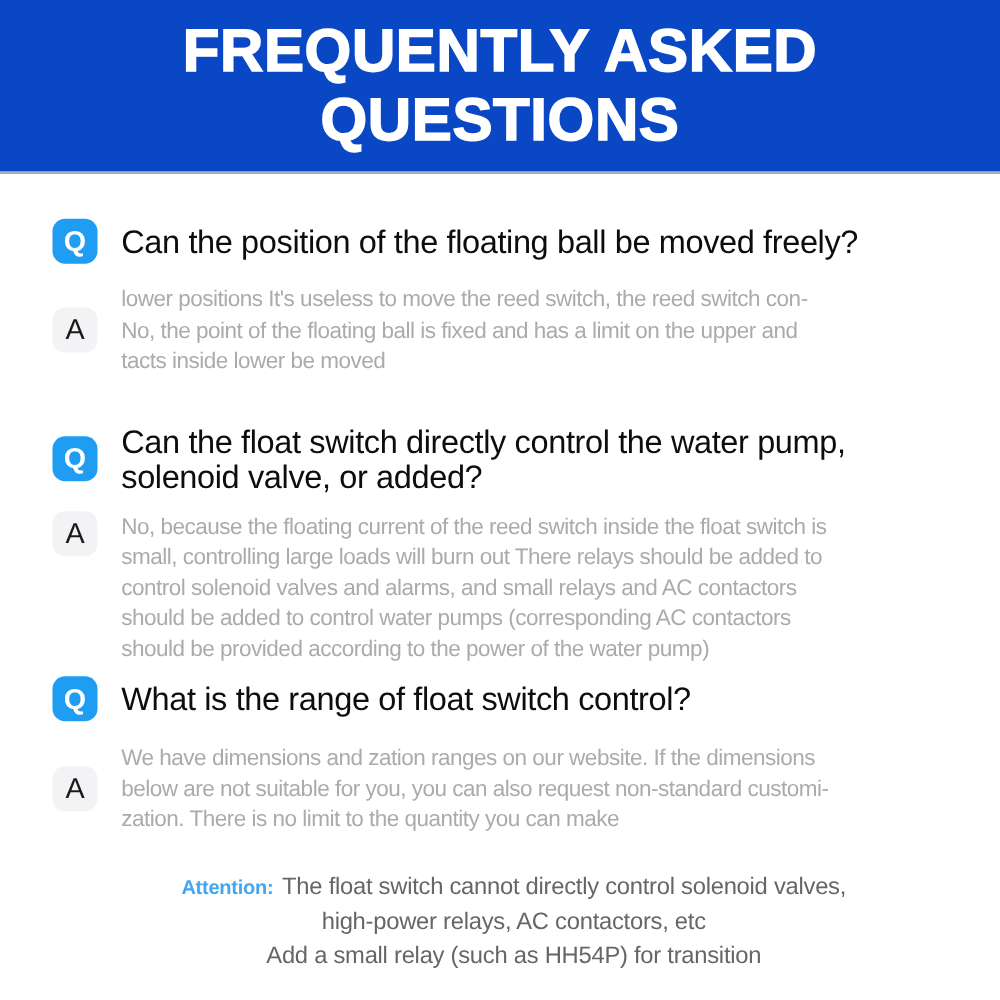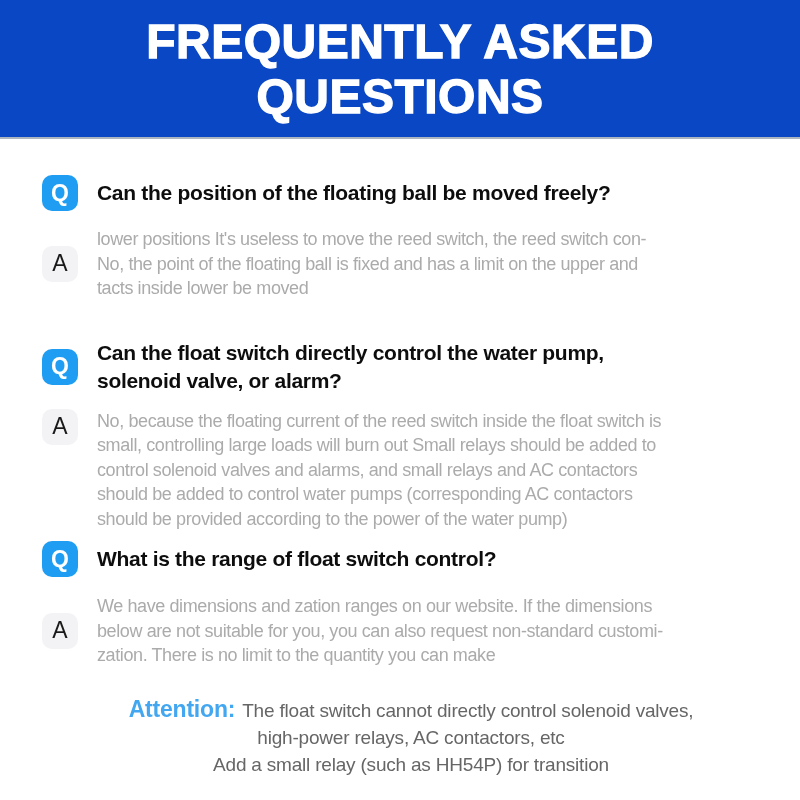--- a/index.html
+++ b/index.html
@@ -27,21 +27,21 @@
 
   .badge {
     flex: 0 0 auto; width: 36px; height: 36px; border-radius: 10px;
     display: flex; align-items: center; justify-content: center;
     font-size: 23px; line-height: 1;
   }
   .badge-q { background: var(--badge-blue, #1e9df2); color: #ffffff; font-weight: bold; }
   .badge-a { background: var(--badge-gray, #f3f3f5); color: #1a1a1a; font-weight: normal; }
 
   .q-text {
-    font-size: 21px; font-weight: bold; line-height: 28px; letter-spacing: -0.3px;
+    font-size: 26px; font-weight: normal; line-height: 28px; letter-spacing: -0.3px;
     color: var(--question-text, #0d0d0d);
   }
   .a-text {
     font-size: 18px; line-height: 24.5px; letter-spacing: -0.4px;
     color: var(--answer-text, #ababab);
   }
 
   .item-1 .q-row { margin-top: 36px; }
   .item-1 .a-row { margin-top: 16px; }
   .item-2 .q-row { margin-top: 38px; }
@@ -49,21 +49,21 @@
   .item-3 .q-row { margin-top: 10px; }
   .item-3 .a-row { margin-top: 17px; }
 
   
   .attention {
     margin-top: 28px; text-align: center;
     font-size: 19px; line-height: 27px; letter-spacing: -0.2px;
     color: var(--attention-text, #666666);
   }
   .attention-label {
-    font-size: 23px; font-weight: bold; letter-spacing: -0.2px;
+    font-size: 16px; font-weight: bold; letter-spacing: -0.2px;
     color: var(--attention-blue, #42a7f0);
     margin-right: 7px;
   }
 </style>
 </head>
 <body>
 
 <div class="banner">
   <div class="banner-line">FREQUENTLY ASKED</div>
   <div class="banner-line">QUESTIONS</div>
@@ -86,28 +86,28 @@
         <div>tacts inside lower be moved</div>
       </div>
     </div>
   </div>
 
   <div class="faq-item item-2">
     <div class="q-row">
       <div class="badge badge-q">Q</div>
       <div class="q-text">
         <div>Can the float switch directly control the water pump,</div>
-        <div>solenoid valve, or alarm?</div>
+        <div>solenoid valve, or added?</div>
       </div>
     </div>
     <div class="a-row top-align">
       <div class="badge badge-a">A</div>
       <div class="a-text">
         <div>No, because the floating current of the reed switch inside the float switch is</div>
-        <div>small, controlling large loads will burn out Small relays should be added to</div>
+        <div>small, controlling large loads will burn out There relays should be added to</div>
         <div>control solenoid valves and alarms, and small relays and AC contactors</div>
         <div>should be added to control water pumps (corresponding AC contactors</div>
         <div>should be provided according to the power of the water pump)</div>
       </div>
     </div>
   </div>
 
   <div class="faq-item item-3">
     <div class="q-row">
       <div class="badge badge-q">Q</div>

